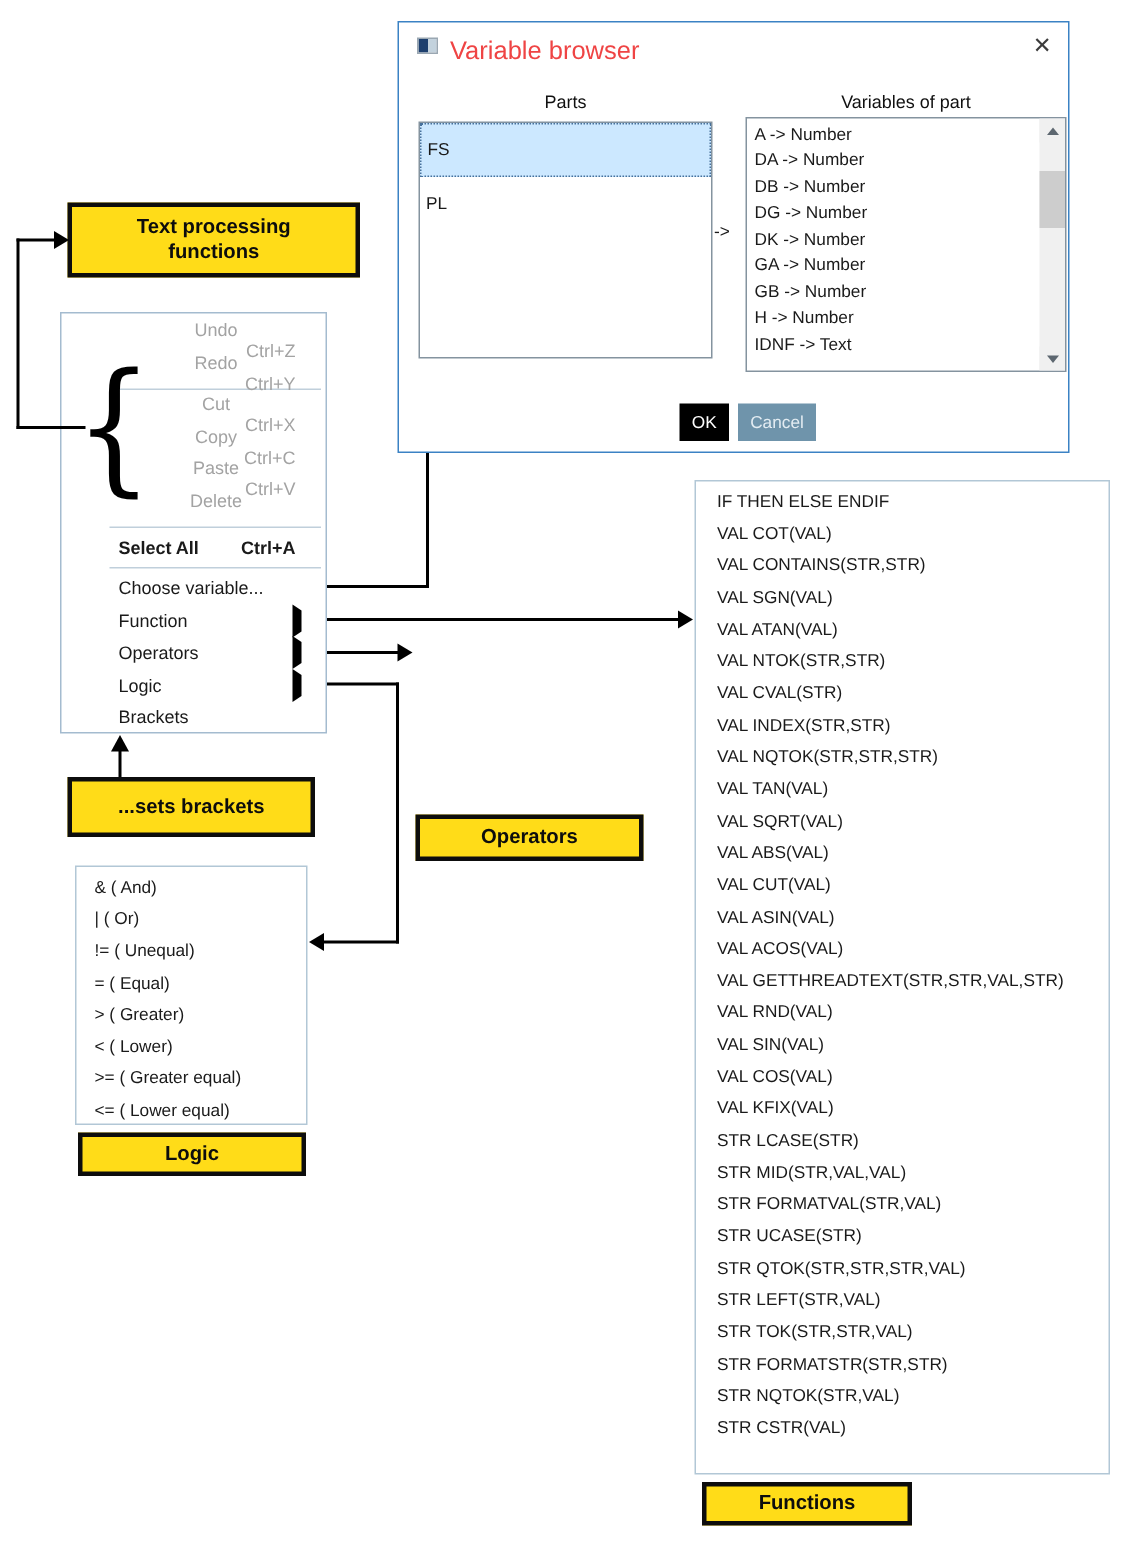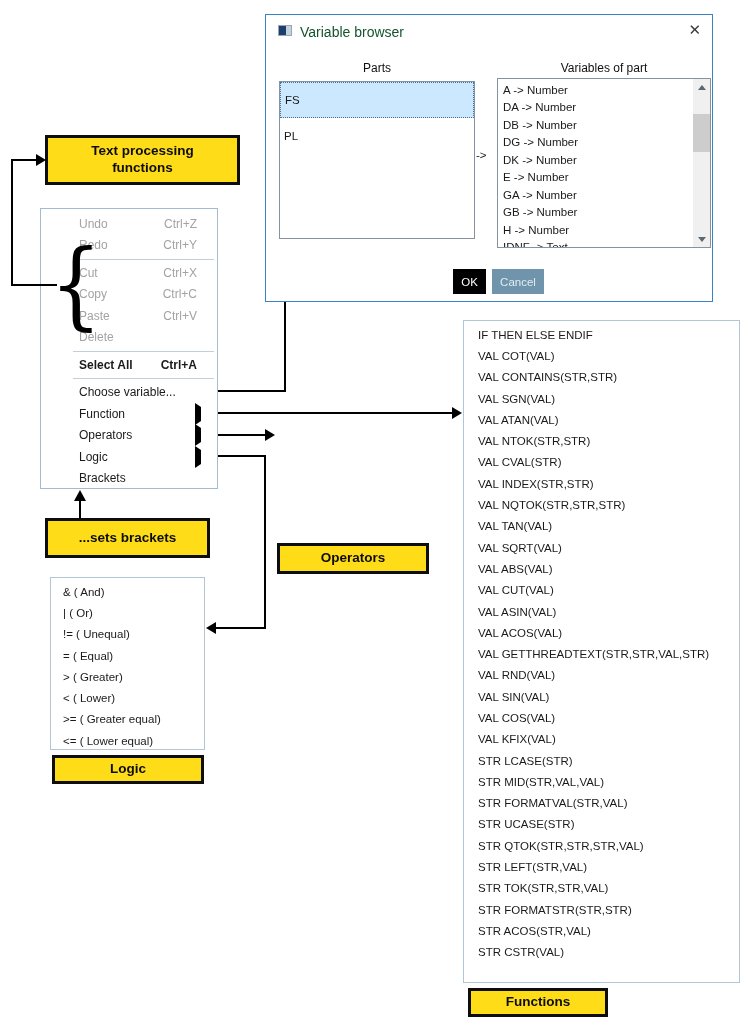--- a/index.html
+++ b/index.html
@@ -18,39 +18,39 @@
   
   .ybox{position:absolute;background:#ffdc18;border:3px solid #0d0d0d;box-sizing:border-box;
         display:flex;align-items:center;justify-content:center;text-align:center;
         font-weight:bold;font-size:13.5px;color:#0d0d0d;line-height:1.25;}
 
   
   .menu{position:absolute;left:40px;top:208px;width:178px;height:281px;background:#fff;
         border:1px solid #a4bbcf;box-sizing:border-box;padding-top:4px;font-size:12px;}
   .mi{height:21.5px;display:flex;align-items:center;padding:0 8px 0 38px;box-sizing:border-box;}
   .mi .sc{margin-left:auto;padding-right:12px;}
-  .mi.disabled{color:#a3a3a3;}
+  .mi.disabled{color:#a3a3a3;flex-direction:column;}
   .mi.bold{font-weight:bold;}
   .msep{border-top:1px solid #c0cfdb;margin:2.5px 3px 2.5px 32px;}
   .subarr{width:0;height:0;border-left:6px solid #000;border-top:4px solid transparent;
           border-bottom:4px solid transparent;margin-right:-4px;}
 
   
   .sub{position:absolute;background:#fff;border:1px solid #b2c7d6;box-sizing:border-box;
        font-size:11.5px;padding-top:3px;}
   .si{height:21.3px;display:flex;align-items:center;padding-left:12px;box-sizing:border-box;}
   .flist .si{padding-left:14px;}
 
   
   .dialog{position:absolute;left:265px;top:14px;width:448px;height:288px;background:#fff;
           border:1px solid #3b82c4;box-sizing:border-box;}
   .titlebar{position:relative;height:32px;}
   .appicon{position:absolute;left:12px;top:10px;width:14px;height:11px;border:1px solid #9aa7b2;
            background:linear-gradient(to right,#1d3f6e 0 55%,#c3d2dd 55% 100%);box-sizing:border-box;}
-  .dtitle{position:absolute;left:34px;top:9px;font-size:14px;color:#14532d;}
+  .dtitle{position:absolute;left:34px;top:9px;font-size:17px;color:#ef4444;}
   .dclose{position:absolute;right:11px;top:6px;font-size:15px;color:#3c3c3c;cursor:default;}
   .colhdr{position:absolute;font-size:12px;color:#101010;text-align:center;}
   .listbox{position:absolute;background:#fff;border:1px solid #84939f;box-sizing:border-box;overflow:hidden;}
   .lrow{height:36px;display:flex;align-items:center;padding-left:4px;font-size:11.5px;box-sizing:border-box;}
   .lrow.sel{background:#cce8ff;border:1px dotted #46719c;}
   .vrow{height:17.5px;display:flex;align-items:center;padding-left:5px;font-size:11.5px;box-sizing:border-box;}
   .maparrow{position:absolute;left:210px;top:134px;font-size:11.5px;}
   .vscroll{position:absolute;right:0;top:0;bottom:0;width:17px;background:#f0f0f0;}
   .sbtn{position:absolute;left:0;width:17px;height:16px;background:#f0f0f0;display:flex;
         align-items:center;justify-content:center;}
@@ -90,21 +90,20 @@
           <div class="vrow">A -&gt; Number</div>
 
           <div class="vrow">DA -&gt; Number</div>
 
           <div class="vrow">DB -&gt; Number</div>
 
           <div class="vrow">DG -&gt; Number</div>
 
           <div class="vrow">DK -&gt; Number</div>
 
-          <div class="vrow">E -&gt; Number</div>
 
           <div class="vrow">GA -&gt; Number</div>
 
           <div class="vrow">GB -&gt; Number</div>
 
           <div class="vrow">H -&gt; Number</div>
 
           <div class="vrow">IDNF -&gt; Text</div>
         </div>
       <div class="vscroll">
@@ -251,21 +250,21 @@
       <div class="si">STR UCASE(STR)</div>
 
       <div class="si">STR QTOK(STR,STR,STR,VAL)</div>
 
       <div class="si">STR LEFT(STR,VAL)</div>
 
       <div class="si">STR TOK(STR,STR,VAL)</div>
 
       <div class="si">STR FORMATSTR(STR,STR)</div>
 
-      <div class="si">STR ACOS(STR,VAL)</div>
+      <div class="si">STR NQTOK(STR,VAL)</div>
 
       <div class="si">STR CSTR(VAL)</div>
     </div>
 
   <div class="ln" style="left:11px;top:159px;width:26px;height:2px;"></div>
   <div class="arr arr-right" style="left:36px;top:154px;"></div>
   <div class="ln" style="left:11px;top:159px;width:2px;height:127px;"></div>
   <div class="ln" style="left:11px;top:284px;width:46px;height:2px;"></div>
   <div class="brace" style="left:50px;top:241px;">{</div>
 

